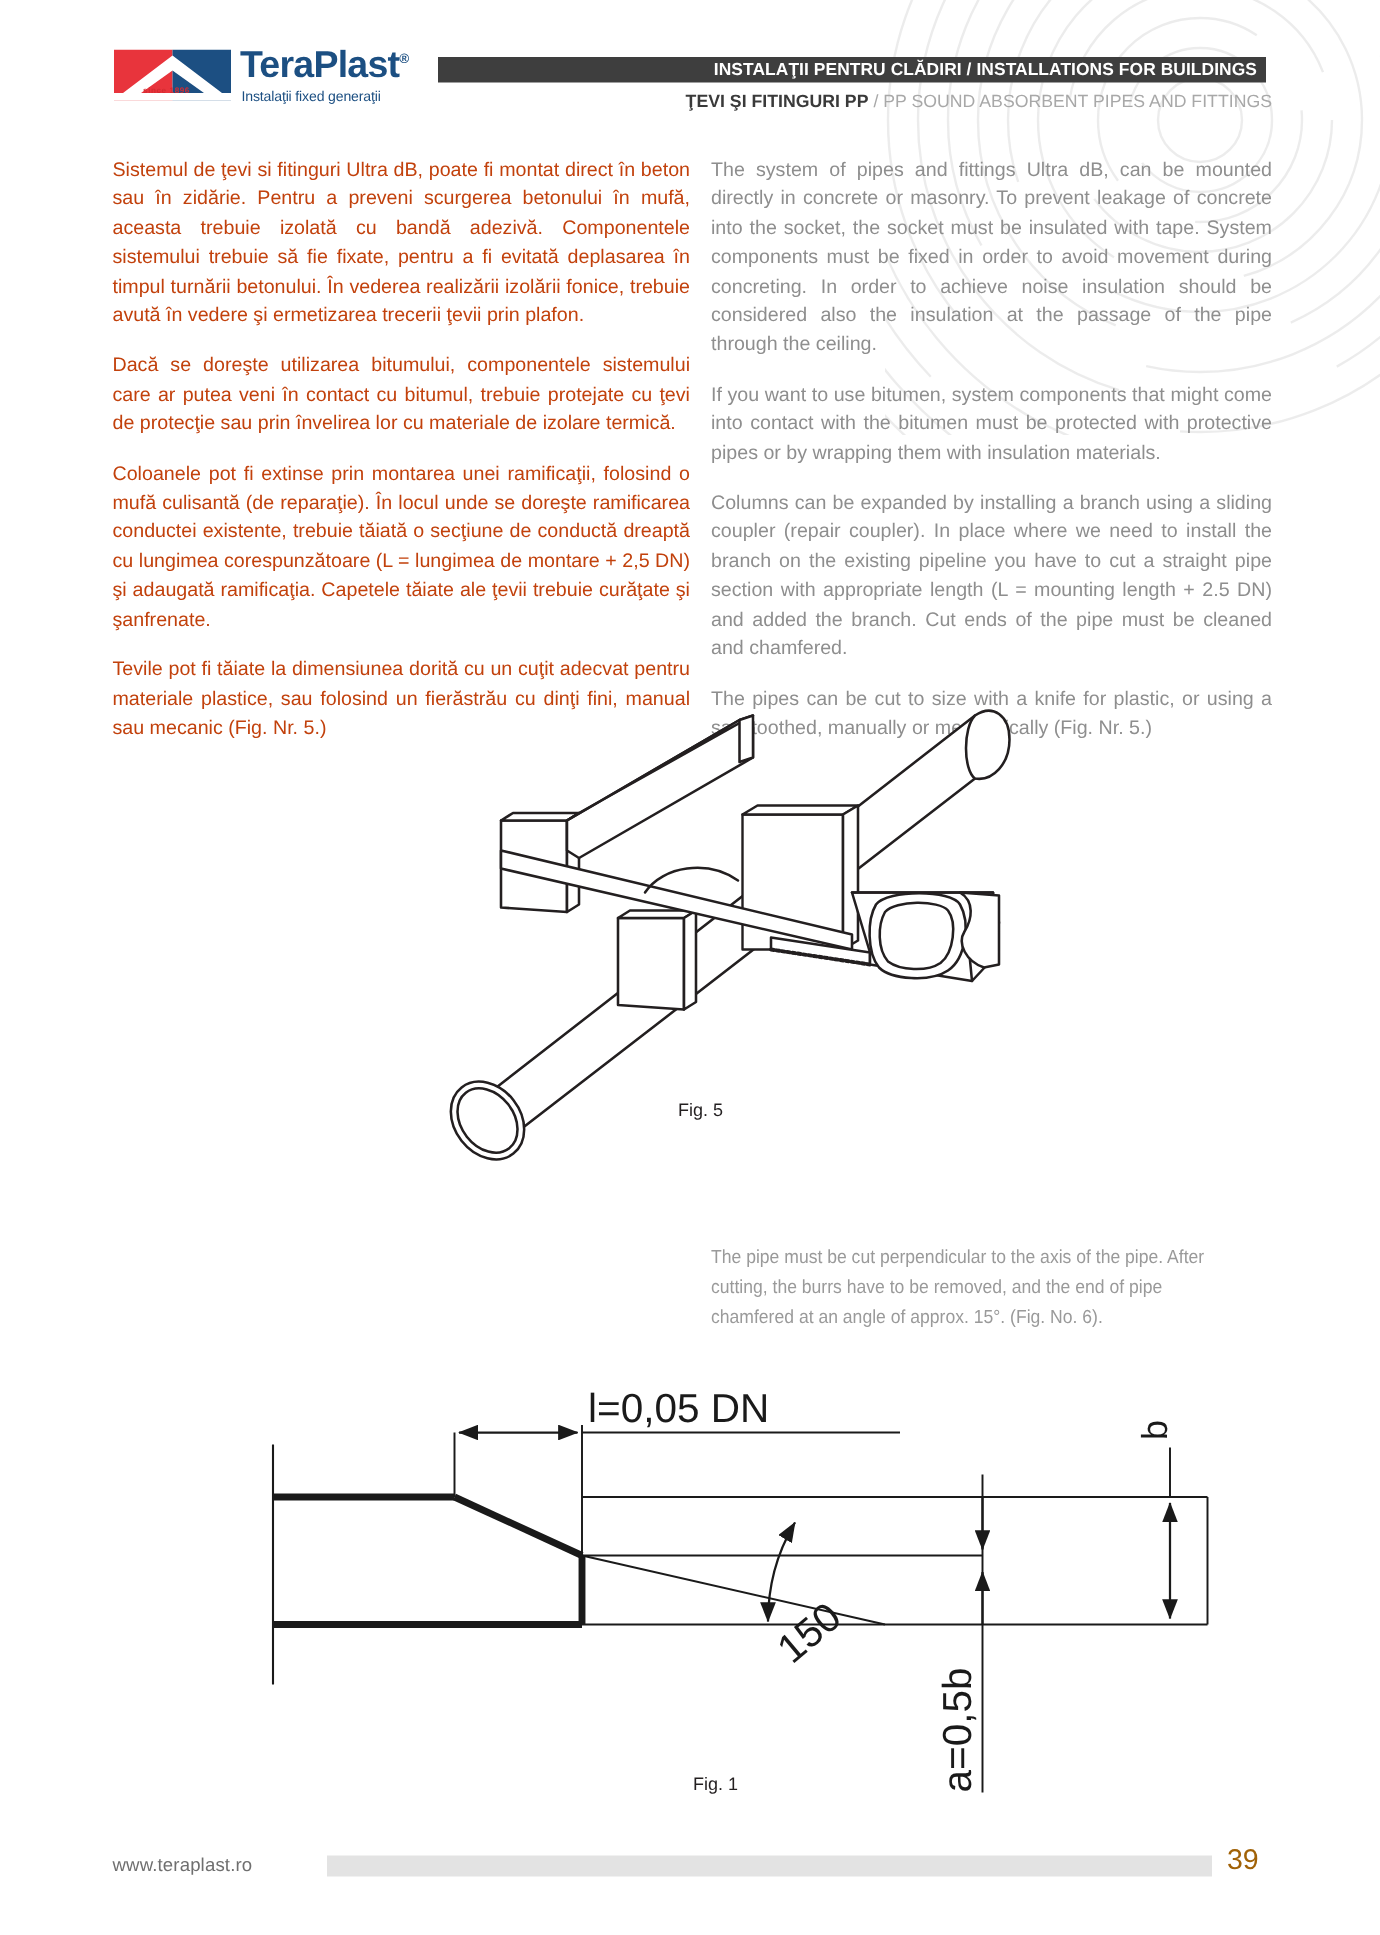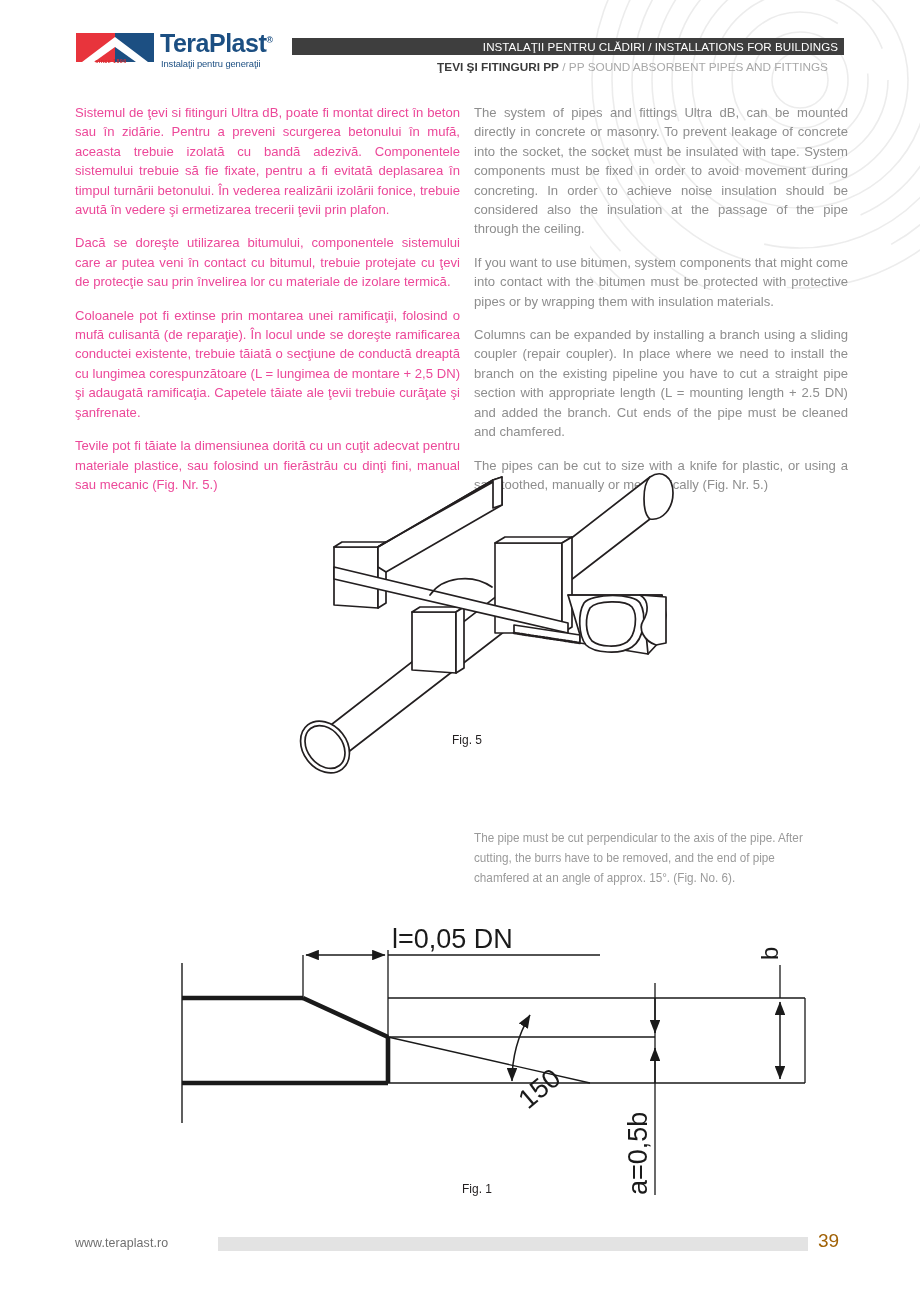--- a/index.html
+++ b/index.html
@@ -40,37 +40,37 @@
     position:absolute;left:85px;top:25px;
     font-size:9.4px;color:#1c4f82;letter-spacing:-.1px;
   }
 
   .hdr-bar{
     position:absolute;left:292px;top:38px;width:552px;height:17px;
     background:#3e3e3e;
   }
   .hdr-bar span{
     position:absolute;right:6px;top:2px;
-    color:#ffffff;font-size:11.6px;font-weight:normal;
+    color:#ffffff;font-size:11.6px;font-weight:bold;
     letter-spacing:.05px;white-space:nowrap;padding-left:19px;
   }
   .hdr-sub{
-    position:absolute;left:276px;top:60px;width:552px;
+    position:absolute;left:296px;top:60px;width:552px;
     text-align:right;font-size:11.8px;white-space:nowrap;
   }
   .hdr-sub .dark{color:#3a3a3a;font-weight:bold;}
   .hdr-sub .light{color:#a8a8a8;font-weight:normal;}
 
   
   .col-ro{position:absolute;left:75px;top:103px;width:385px;}
   .col-en{position:absolute;left:474px;top:103px;width:374px;}
   .col-ro p{
     margin:0 0 14px 0;
     font-size:13.1px;line-height:19.4px;
-    color:#ec4899;text-align:justify;
+    color:#c2410c;text-align:justify;
   }
   .col-en p{
     margin:0 0 14px 0;
     font-size:13.1px;line-height:19.4px;
     color:#8e8e8e;text-align:justify;
   }
 
   
   .low-ro{position:absolute;left:75px;top:828px;width:385px;}
   .low-en{position:absolute;left:474px;top:828px;width:374px;}
@@ -135,21 +135,21 @@
 
     <div class="logo">
       <svg class="logo-mark" viewBox="0 0 78 34">
         <polygon points="0,0 39,0 39,34 0,34" fill="#e8343c"></polygon>
         <polygon points="39,0 78,0 78,34 39,34" fill="#1c4f82"></polygon>
         <polygon points="39,4 72,29 60,29 39,14 18,29 6,29" fill="#ffffff"></polygon>
         <rect x="0" y="29" width="78" height="5" fill="#ffffff"></rect>
       </svg>
       <div class="logo-since">since 1896</div>
       <div class="logo-word"><span>TeraPlast</span><sup>®</sup></div>
-      <div class="logo-tag">Instalaţii pentru generaţii</div>
+      <div class="logo-tag">Instalaţii fixed generaţii</div>
     </div>
 
     <div class="hdr-bar">
       <span>INSTALAŢII PENTRU CLĂDIRI / INSTALLATIONS FOR BUILDINGS</span>
     </div>
 
     <div class="hdr-sub">
       <span class="dark">ŢEVI ŞI FITINGURI PP</span><span class="light"> / </span><span class="light">PP SOUND ABSORBENT PIPES AND FITTINGS</span>
     </div>
   </div>

